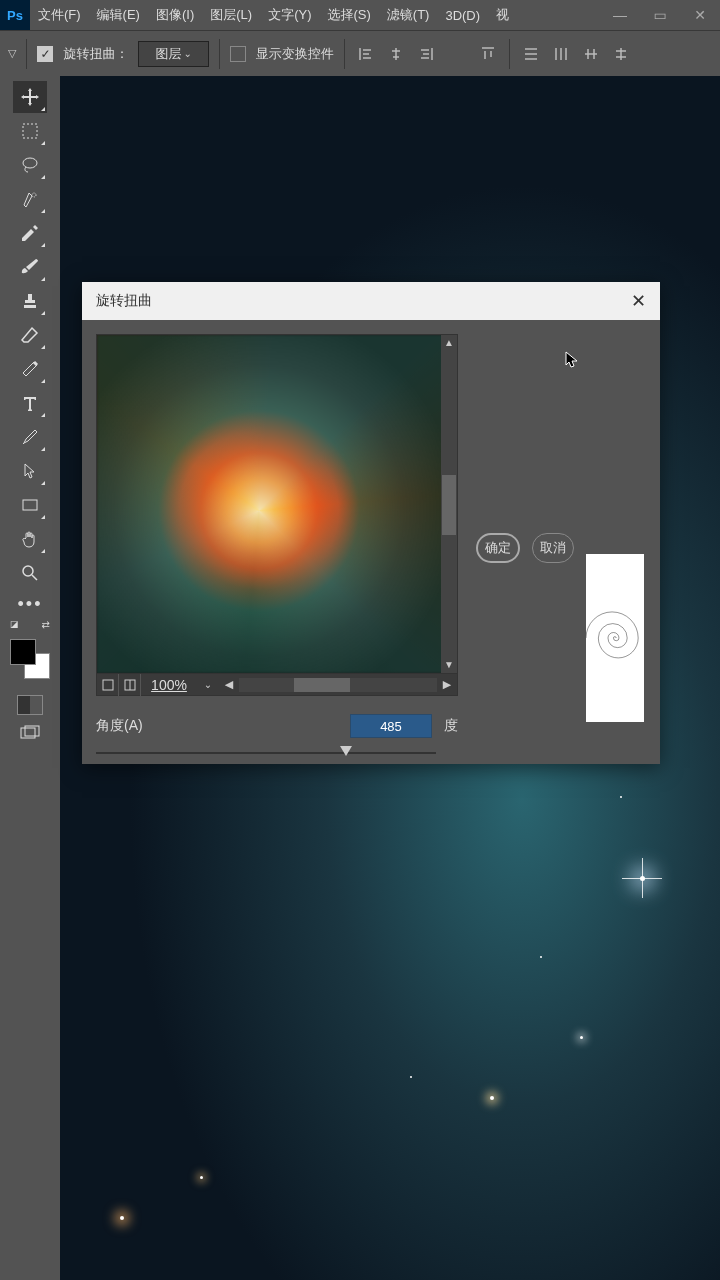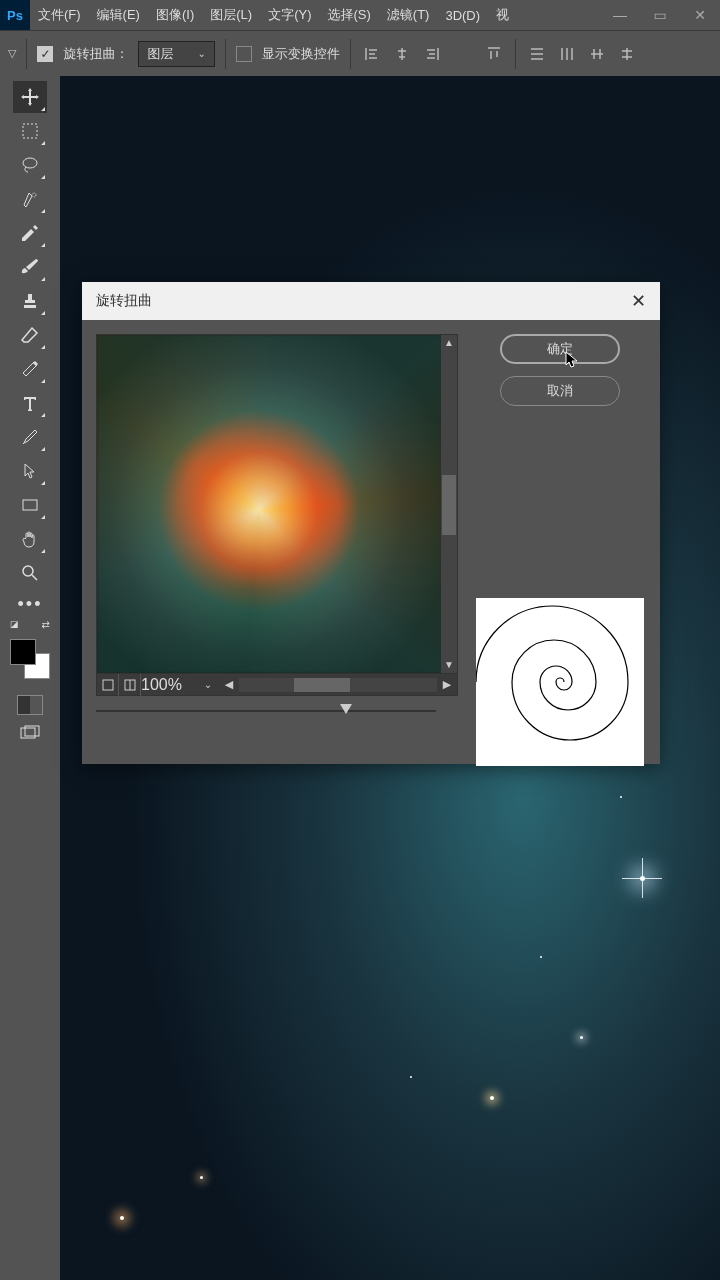--- a/index.html
+++ b/index.html
@@ -8,21 +8,21 @@
 
 .menubar { height:30px; background:#535353; display:flex; align-items:center; color:#ddd; font-size:13px; }
 .ps-logo { width:30px; height:30px; background:#001e36; color:#31a8ff; display:flex; align-items:center; justify-content:center; font-weight:bold; font-size:13px; }
 .menu-item { padding:0 8px; height:30px; display:flex; align-items:center; cursor:default; }
 .win-controls { margin-left:auto; display:flex; }
 .win-btn { width:40px; height:30px; display:flex; align-items:center; justify-content:center; color:#aaa; font-size:14px; }
 
 
 .optbar { height:46px; background:#535353; border-top:1px solid #383838; display:flex; align-items:center; color:#ddd; font-size:13px; padding:0 8px; gap:10px; }
 .checkbox { width:16px; height:16px; background:#ccc; display:inline-flex; align-items:center; justify-content:center; color:#333; font-size:12px; }
-.layer-sel { background:#444; border:1px solid #222; padding:3px 8px; display:flex; align-items:center; gap:24px; }
+.layer-sel { background:#444; border:1px solid #222; padding:3px 16px; display:flex; align-items:center; gap:2px; }
 .sep { width:1px; height:30px; background:#383838; }
 .align-btn { width:22px; height:22px; display:flex; align-items:center; justify-content:center; }
 .align-btn svg { width:16px; height:16px; stroke:#bbb; fill:none; stroke-width:1.5; }
 
 
 .toolbar { position:absolute; left:0; top:76px; width:60px; bottom:0; background:#535353; display:flex; flex-direction:column; align-items:center; padding-top:4px; }
 .tool { width:34px; height:32px; display:flex; align-items:center; justify-content:center; color:#ddd; margin:1px 0; position:relative; }
 .tool svg { width:20px; height:20px; fill:#ddd; }
 .tool.active { background:#333; }
 .tool .tri { position:absolute; right:2px; bottom:2px; width:0; height:0; border-left:4px solid transparent; border-bottom:4px solid #ddd; }
@@ -53,34 +53,34 @@
 .swirl-overlay { position:absolute; inset:0; background:
   conic-gradient(from 45deg at 45% 52%, transparent 0deg, rgba(232,100,40,0.6) 40deg, transparent 90deg, rgba(42,96,85,0.5) 140deg, transparent 200deg, rgba(232,120,50,0.5) 260deg, transparent 320deg);
   mix-blend-mode:overlay; }
 .vscroll { position:absolute; right:0; top:0; width:16px; height:100%; background:#444; }
 .vscroll-up { position:absolute; top:0; width:16px; height:16px; color:#ccc; text-align:center; font-size:10px; line-height:16px; }
 .vscroll-dn { position:absolute; bottom:0; width:16px; height:16px; color:#ccc; text-align:center; font-size:10px; line-height:16px; }
 .vscroll-thumb { position:absolute; top:140px; width:14px; left:1px; height:60px; background:#666; }
 .zoom-row { height:22px; background:#3a3a3a; display:flex; align-items:center; margin-top:0; border:1px solid #333; border-top:none; }
 .zoom-sq { width:22px; height:22px; border-right:1px solid #555; display:flex; align-items:center; justify-content:center; }
 .zoom-sq svg { width:12px; height:12px; stroke:#ccc; fill:none; }
-.zoom-val { width:56px; text-align:left; color:#ddd; font-size:16px; }
+.zoom-val { width:56px; text-align:center; color:#ddd; font-size:14px;text-decoration:underline; }
 .zoom-drop { width:22px; color:#ccc; text-align:center; font-size:10px; }
 .hscroll-l { width:20px; color:#ccc; text-align:center; font-size:11px; }
 .hscroll-track { flex:1; height:14px; background:#444; position:relative; }
 .hscroll-thumb { position:absolute; left:55px; width:56px; height:14px; background:#666; }
 .hscroll-r { width:20px; color:#ccc; text-align:center; font-size:11px; }
 .angle-row { display:flex; align-items:center; gap:12px; margin-top:18px; color:#ddd; font-size:14px; }
 .angle-input { width:82px; height:24px; background:#3a5a7a; border:1px solid #2a4a6a; color:#fff; text-align:center; font-size:13px; }
 .angle-input.sel { background:#2a5a8a; }
 .slider { width:340px; height:18px; position:relative; margin-top:6px; }
 .slider-track { position:absolute; top:8px; left:0; right:0; height:2px; background:#333; }
 .slider-thumb { position:absolute; top:2px; left:244px; width:0; height:0; border-left:6px solid transparent; border-right:6px solid transparent; border-top:10px solid #ccc; }
 
-.btn-col { display:flex; flex-direction:column; gap:12px; width:168px; align-items:center; }
+.btn-col { display:flex; flex-direction:row; gap:12px; width:168px; align-items:center; }
 .dlg-btn { width:120px; height:30px; border:1px solid #888; border-radius:15px; background:#535353; color:#ddd; font-size:13px; display:flex; align-items:center; justify-content:center; }
 .dlg-btn.primary { border:2px solid #aaa; }
 .spiral-box { width:168px; height:168px; background:#fff; margin-top:180px; position:relative; }
 .spiral-box svg { width:100%; height:100%; }
 
 .cursor { position:absolute; left:564px; top:350px; z-index:100; }
 .cursor svg { width:18px; height:18px; }
 </style>
 </head>
 <body>
@@ -316,20 +316,26 @@
             </svg>
           </div>
         <div class="zoom-val">100%</div>
         <div class="zoom-drop">⌄</div>
         <div class="hscroll-l">◀</div>
         <div class="hscroll-track">
             <div class="hscroll-thumb"></div>
           </div>
         <div class="hscroll-r">▶</div>
       </div>
+      <div class="angle-row">
+        <span>角度(A)</span>
+        <div style="flex:1"></div>
+        <input class="angle-input sel" value="485" style="">
+        <span>度</span>
+      </div>
       <div class="slider">
         <div class="slider-track"></div>
         <div class="slider-thumb"></div>
       </div>
     </div>
     <div class="btn-col">
       <div class="dlg-btn primary">确定</div>
       <div class="dlg-btn">取消</div>
       <div class="spiral-box">
         <svg viewBox="0 0 168 168">

